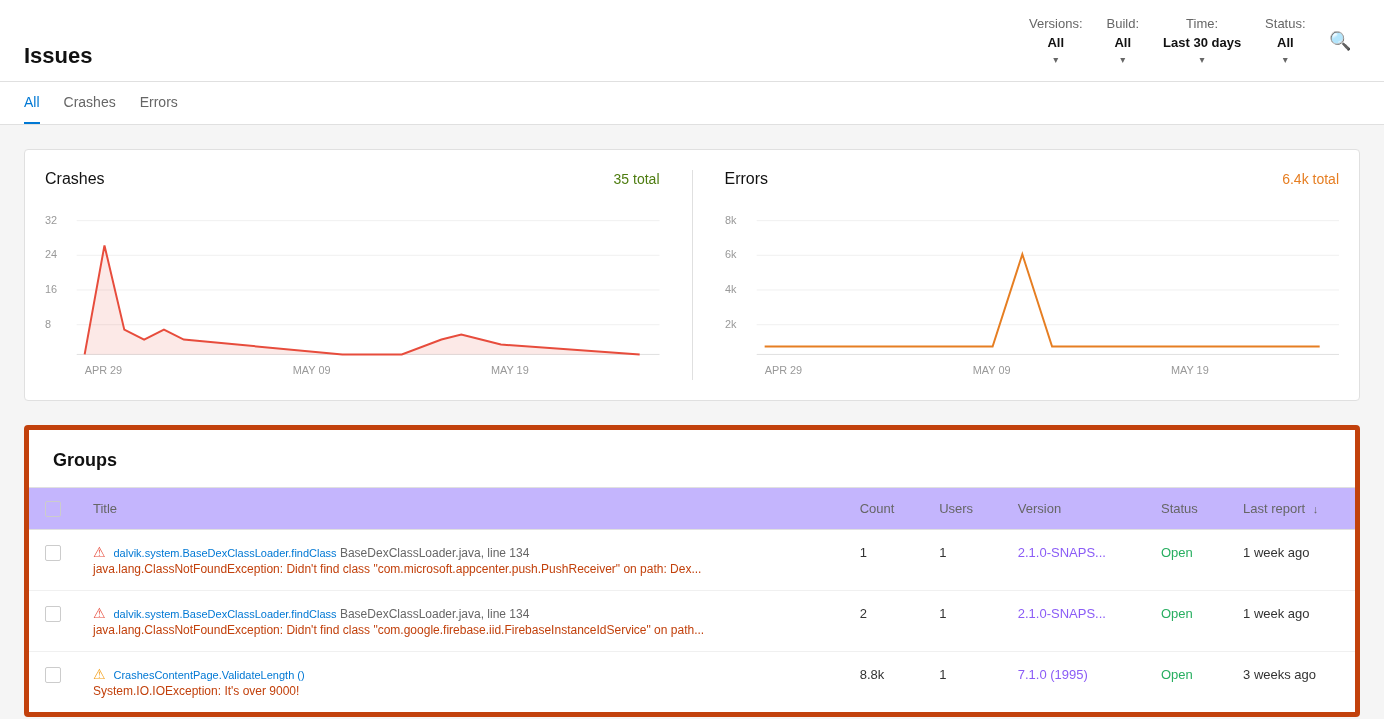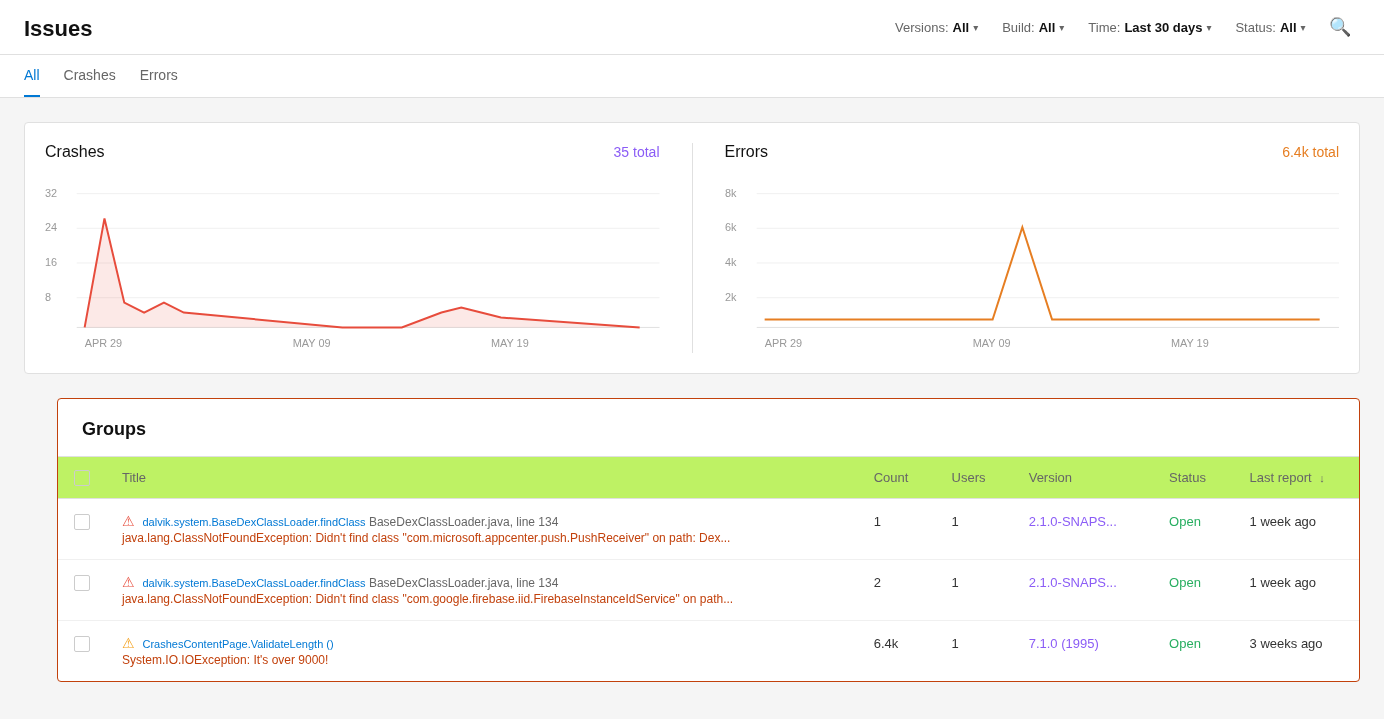--- a/index.html
+++ b/index.html
@@ -1,48 +1,48 @@
 <!DOCTYPE html>
 <html><head>
   <meta charset="utf-8">
   <style>
     * { box-sizing: border-box; margin: 0; padding: 0; }
     body { font-family: -apple-system, BlinkMacSystemFont, 'Segoe UI', sans-serif; background: #f5f5f5; color: #333; font-size: 14px; }
 
     .header { background: #fff; padding: 12px 24px; display: flex; align-items: flex-end; justify-content: space-between; border-bottom: 1px solid #e0e0e0; }
     .header-title { font-size: 22px; font-weight: 600; color: #111; }
     .header-filters { display: flex; align-items: center; gap: 8px; }
-    .filter-btn { background: none; border: none; cursor: pointer; font-size: 13px; color: #333; display: flex; align-items: center; gap: 4px; padding: 4px 8px; }
+    .filter-btn { background: none; border: none; cursor: pointer; font-size: 13px; color: #333; display: flex; align-items: center; gap: 4px; padding: 4px 8px; flex-direction: column; }
     .filter-btn .filter-label { color: #666; }
     .filter-btn .filter-value { font-weight: 600; color: #111; }
     .filter-chevron { font-size: 10px; color: #666; }
     .search-icon-btn { background: none; border: none; cursor: pointer; padding: 4px 8px; font-size: 18px; color: #333; }
 
     .tabs { background: #fff; padding: 0 24px; border-bottom: 1px solid #e0e0e0; display: flex; gap: 24px; }
     .tab { padding: 12px 0; font-size: 14px; color: #666; cursor: pointer; border-bottom: 2px solid transparent; background: none; border-top: none; border-left: none; border-right: none; }
     .tab.active { color: #0078d4; border-bottom: 2px solid #0078d4; }
 
     .content { padding: 24px; }
 
     .charts-row { display: flex; gap: 24px; background: #fff; border-radius: 4px; border: 1px solid #e0e0e0; padding: 20px; margin-bottom: 24px; }
     .chart-panel { flex: 1; }
     .chart-header { display: flex; justify-content: space-between; align-items: center; margin-bottom: 12px; }
     .chart-title { font-size: 16px; font-weight: 500; color: #111; }
-    .chart-total-red { color: #8b5cf6; font-size: 14px; font-weight: 500; }
+    .chart-total-red { color: #4d7c0f; font-size: 14px; font-weight: 500; }
     .chart-total-orange { color: #e67e22; font-size: 14px; font-weight: 500; }
 
     .chart-area { position: relative; height: 180px; }
 
     .chart-divider { width: 1px; background: #e0e0e0; margin: 0 8px; }
 
-    .groups-section { background: #fff; border-radius: 4px; border: 1px solid #c2410c; margin-left: 33px; }
+    .groups-section { background: #fff; border-radius: 4px; border: 5px solid #c2410c; }
     .groups-title { padding: 20px 24px 16px; font-size: 18px; font-weight: 600; color: #111; border-bottom: 1px solid #e0e0e0; }
 
     .table { width: 100%; border-collapse: collapse; }
-    .table th { padding: 12px 16px; text-align: left; font-size: 13px; color: #666; font-weight: 500; border-bottom: 1px solid #e0e0e0; background: #bef264; }
+    .table th { padding: 12px 16px; text-align: left; font-size: 13px; color: #666; font-weight: 500; border-bottom: 1px solid #e0e0e0; background: #c4b5fd; }
     .table th.sortable { cursor: pointer; }
     .table td { padding: 14px 16px; border-bottom: 1px solid #f0f0f0; vertical-align: top; }
     .table tr:last-child td { border-bottom: none; }
 
     .checkbox-col { width: 40px; }
     .check { width: 16px; height: 16px; border: 1px solid #ccc; border-radius: 2px; display: inline-block; cursor: pointer; vertical-align: middle; }
     .issue-title-link { color: #0078d4; font-weight: 500; font-size: 11px; }
     .issue-subtitle { font-size: 12px; color: #c2410c; margin-top: 2px; }
     .issue-icon-error { color: #e74c3c; margin-right: 4px; font-size: 14px; }
     .issue-icon-warning { color: #f39c12; margin-right: 4px; font-size: 14px; }
@@ -210,21 +210,21 @@
     <td class="checkbox-col">
       <span class="check"></span>
     </td>
     <td>
       <div>
         <span class="issue-icon-warning">⚠</span>
         <span class="issue-title-link">CrashesContentPage.ValidateLength ()</span><span class="issue-subtitle" style="display:inline;color:#666;font-weight:normal;"></span>
       </div>
       <div class="issue-subtitle">System.IO.IOException: It's over 9000!</div>
     </td>
-    <td><span class="count-val">6.4k</span></td>
+    <td><span class="count-val">8.8k</span></td>
     <td><span class="count-val">1</span></td>
     <td><span class="version-val">7.1.0 (1995)</span></td>
     <td><span class="status-open">Open</span></td>
     <td><span class="last-report-val">3 weeks ago</span></td>
   </tr>
         </tbody>
     </table>
   </div>
 
 </div>

